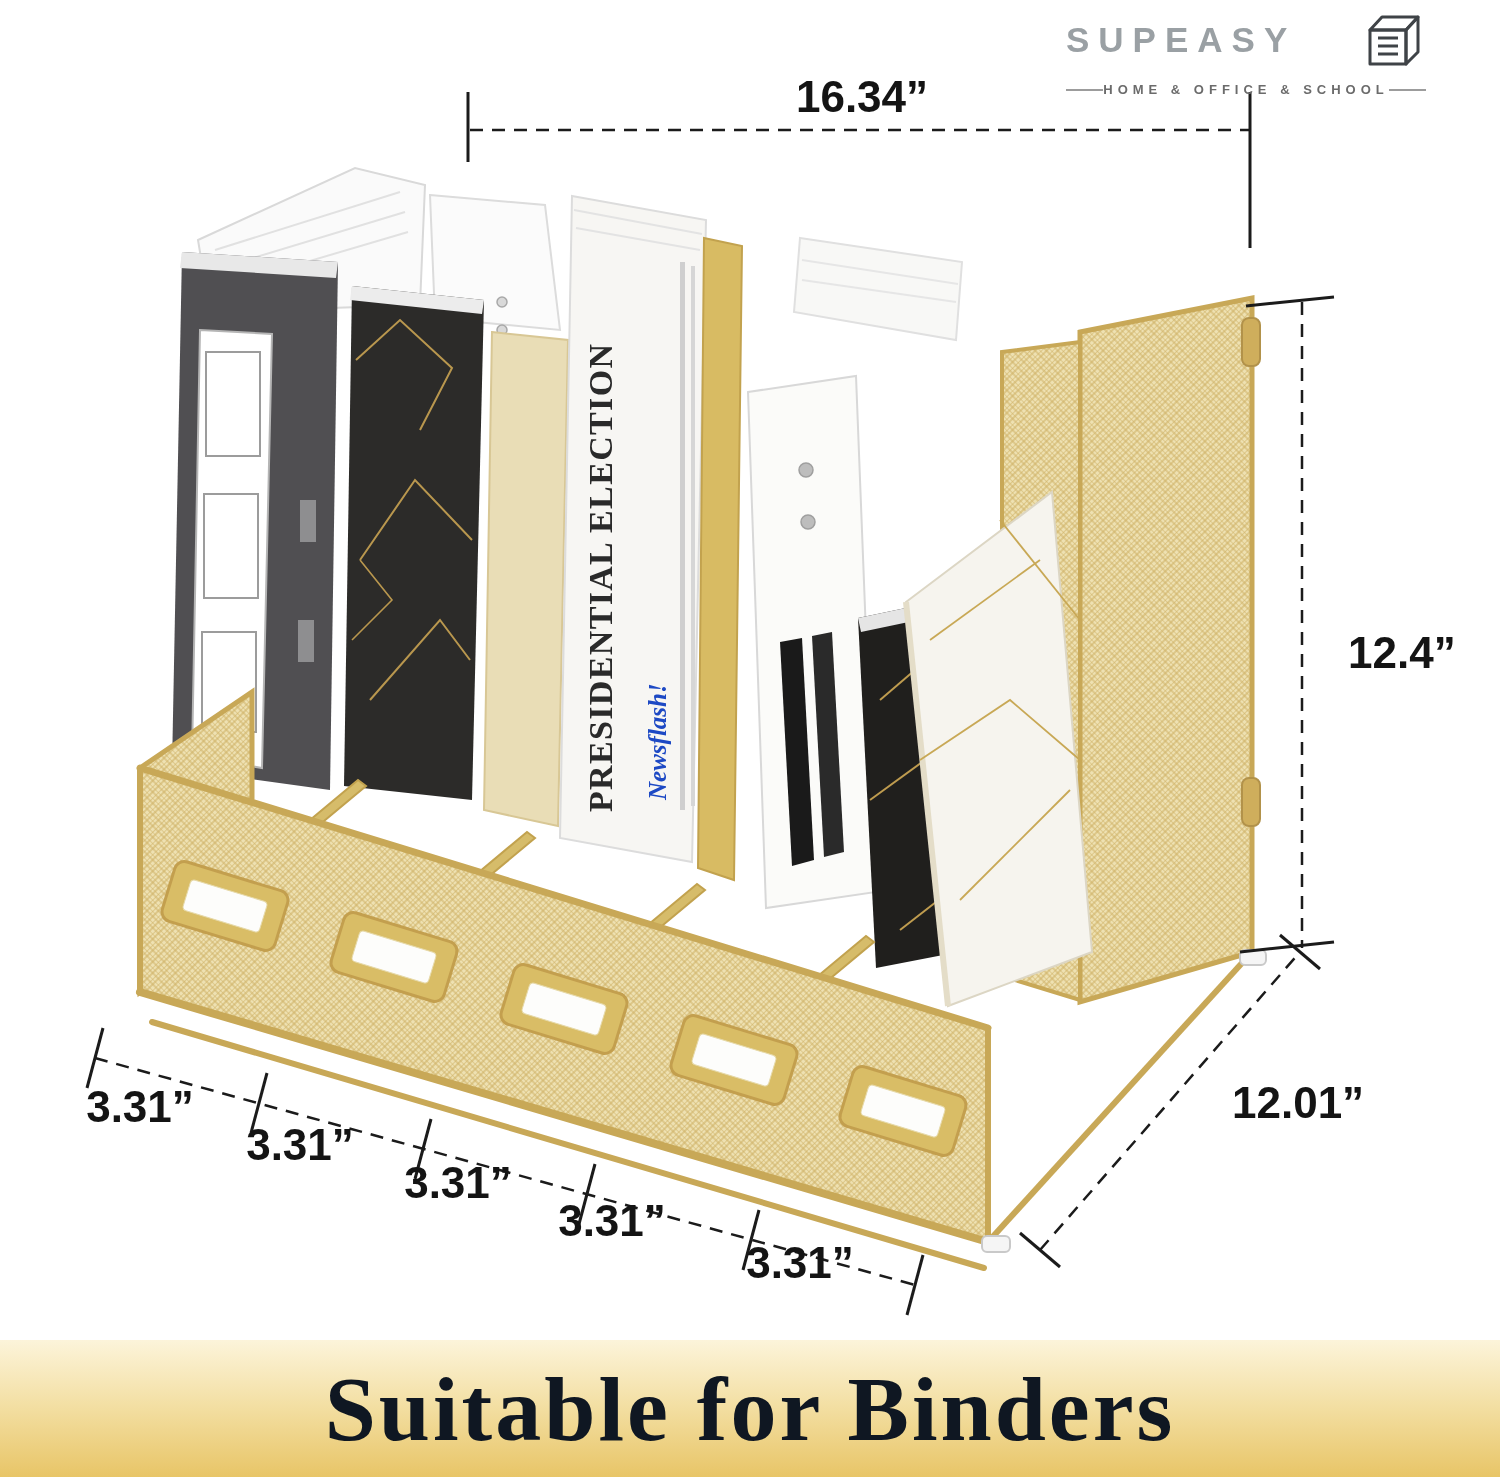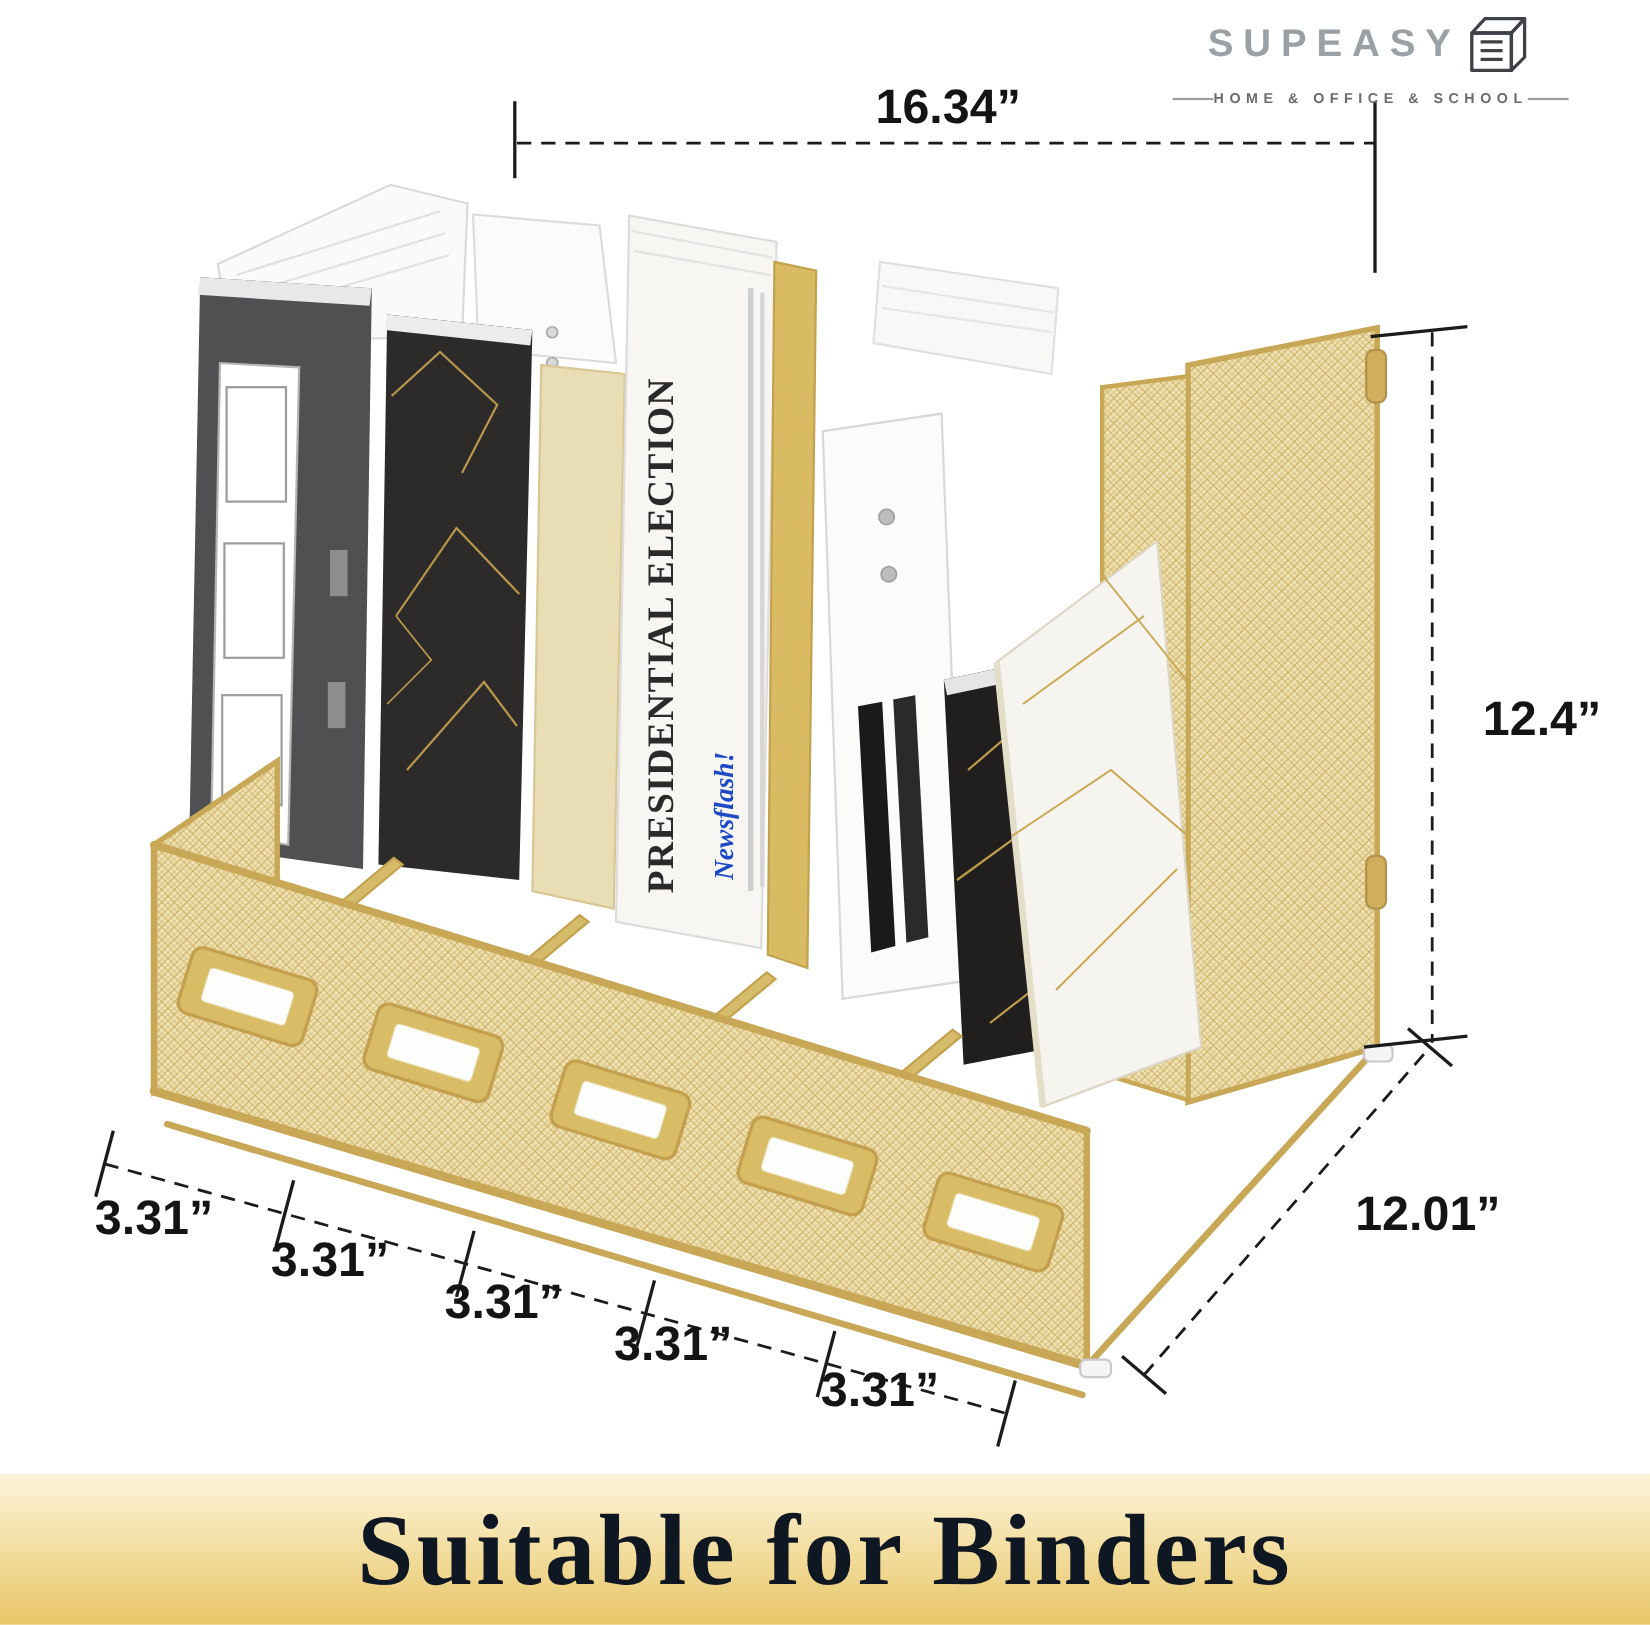--- a/index.html
+++ b/index.html
@@ -10,21 +10,21 @@
   .stage{position:absolute;inset:0}
   .scene{position:absolute;left:0;top:0}
 
   
   .dash{stroke:#1b1b1b;stroke-width:2.5;stroke-dasharray:13 9;fill:none}
   .tick{stroke:#1b1b1b;stroke-width:3;fill:none}
   .dimtext{font:700 44px "Liberation Sans",sans-serif;fill:#141414;stroke:none}
 
   
   .logo{position:absolute;top:10px;right:74px;width:360px;display:flex;flex-direction:column;gap:12px}
-  .logo-row{display:flex;align-items:center;justify-content:center;}
+  .logo-row{display:flex;align-items:center;justify-content:space-between;}
   .brand{font-weight:700;font-size:35px;letter-spacing:9px;color:#9aa0a4}
   .tag-row{display:flex;align-items:center;}
   .tag-line{flex:1;height:2px;background:#9c9c9c}
   .tagline{font-size:13px;letter-spacing:5px;color:#6b6b6b;white-space:nowrap;font-weight:600}
 
   
   .banner{
     position:absolute;left:0;top:1340px;width:1500px;height:137px;
     display:flex;align-items:center;justify-content:center;
     background:linear-gradient(180deg,#fcf4da 0%,#f3dfa3 48%,#e8c567 100%);

